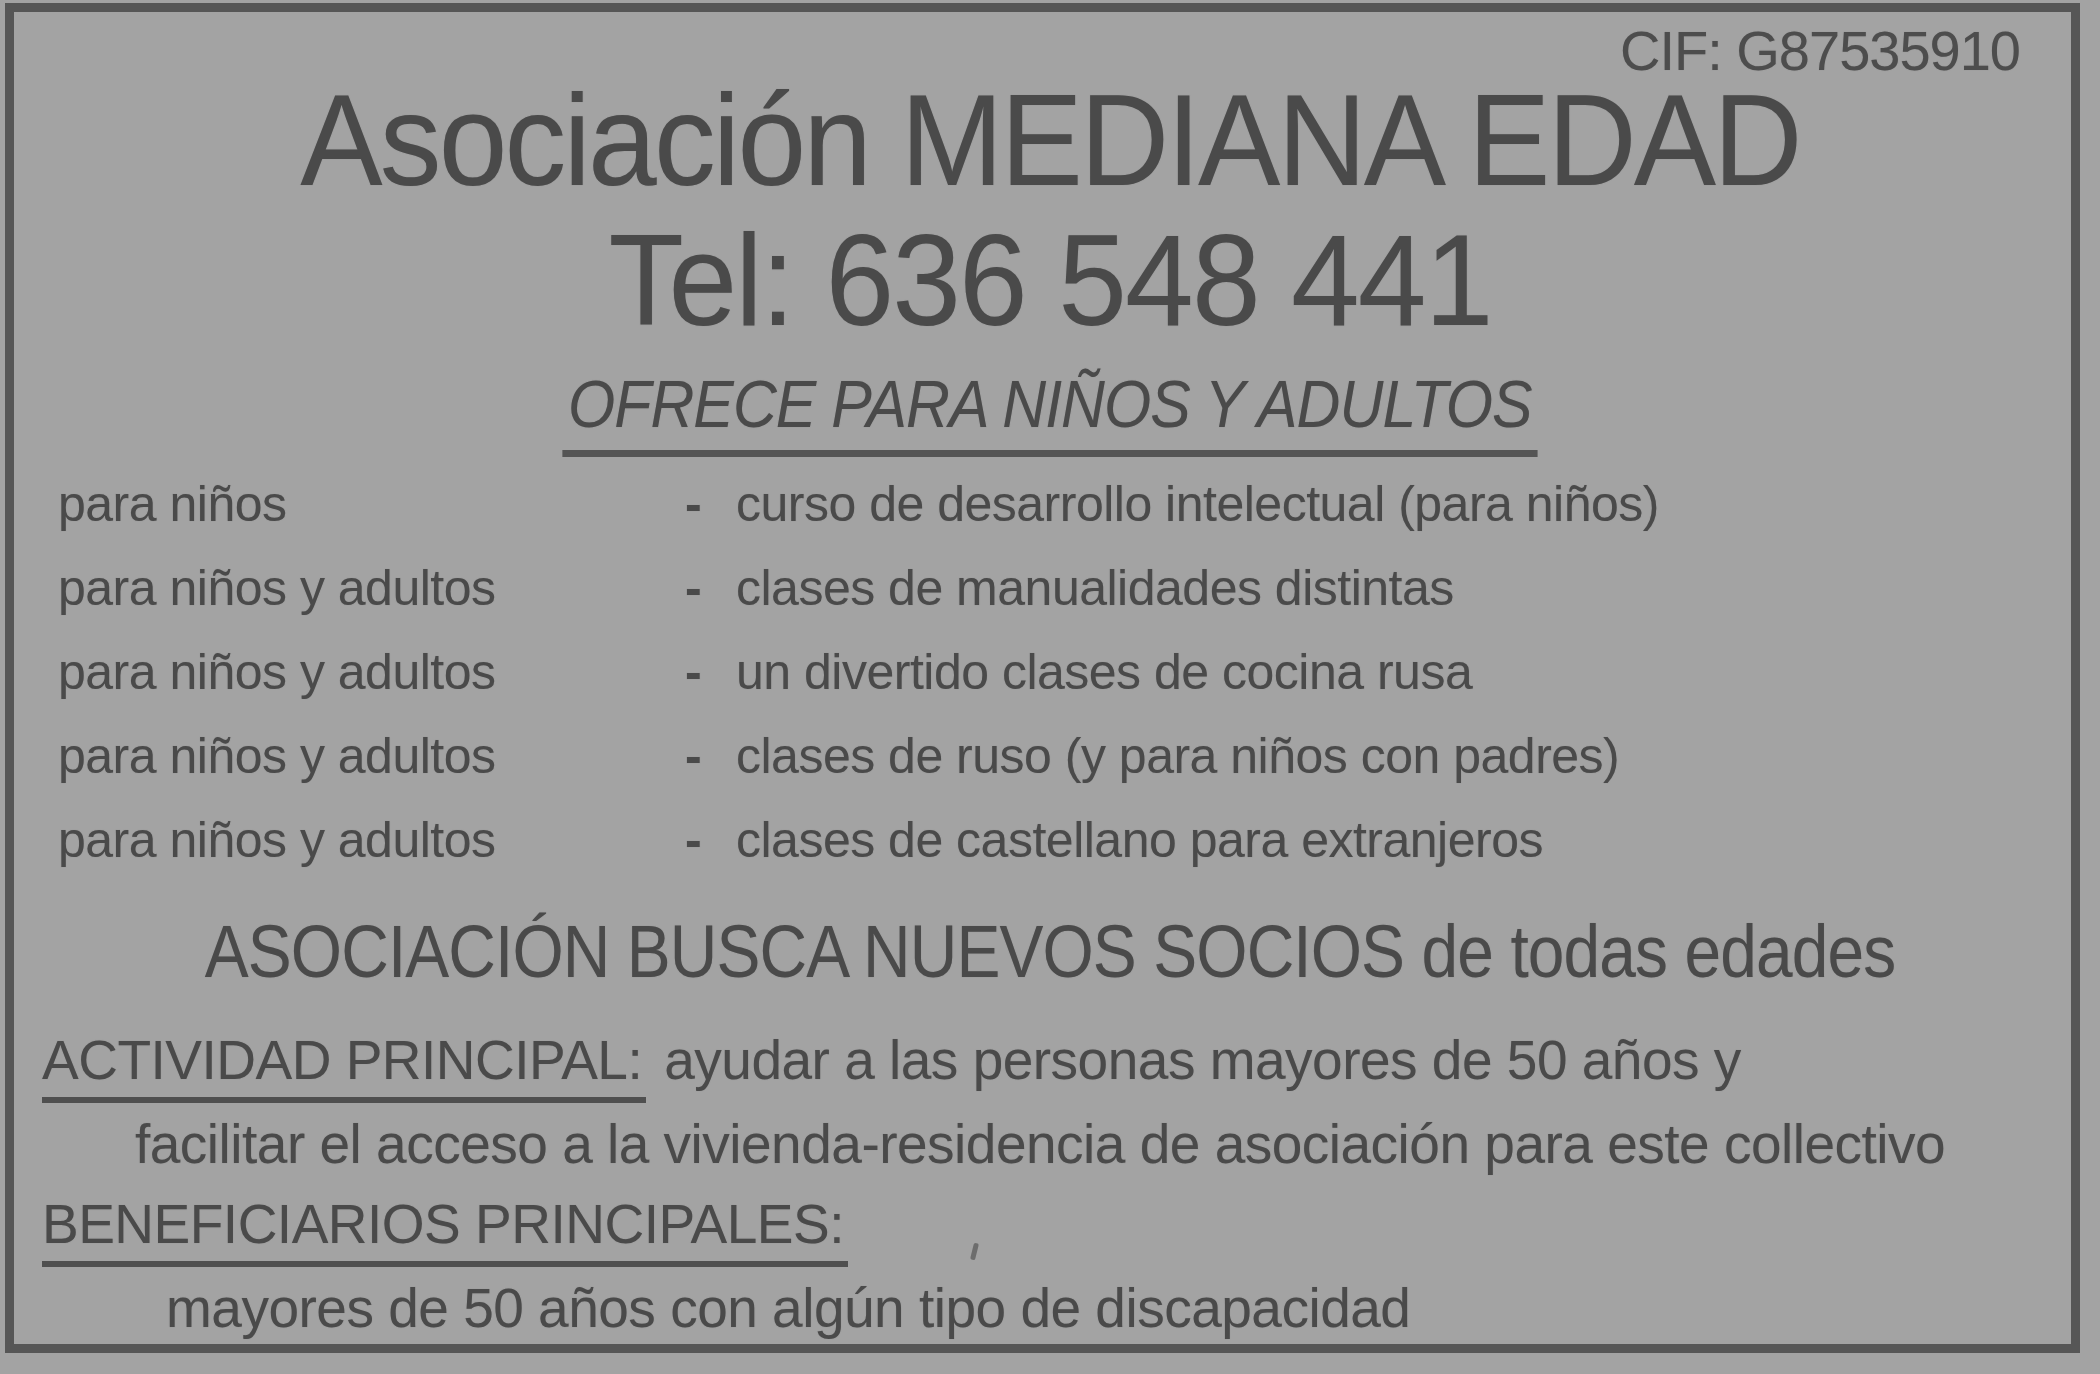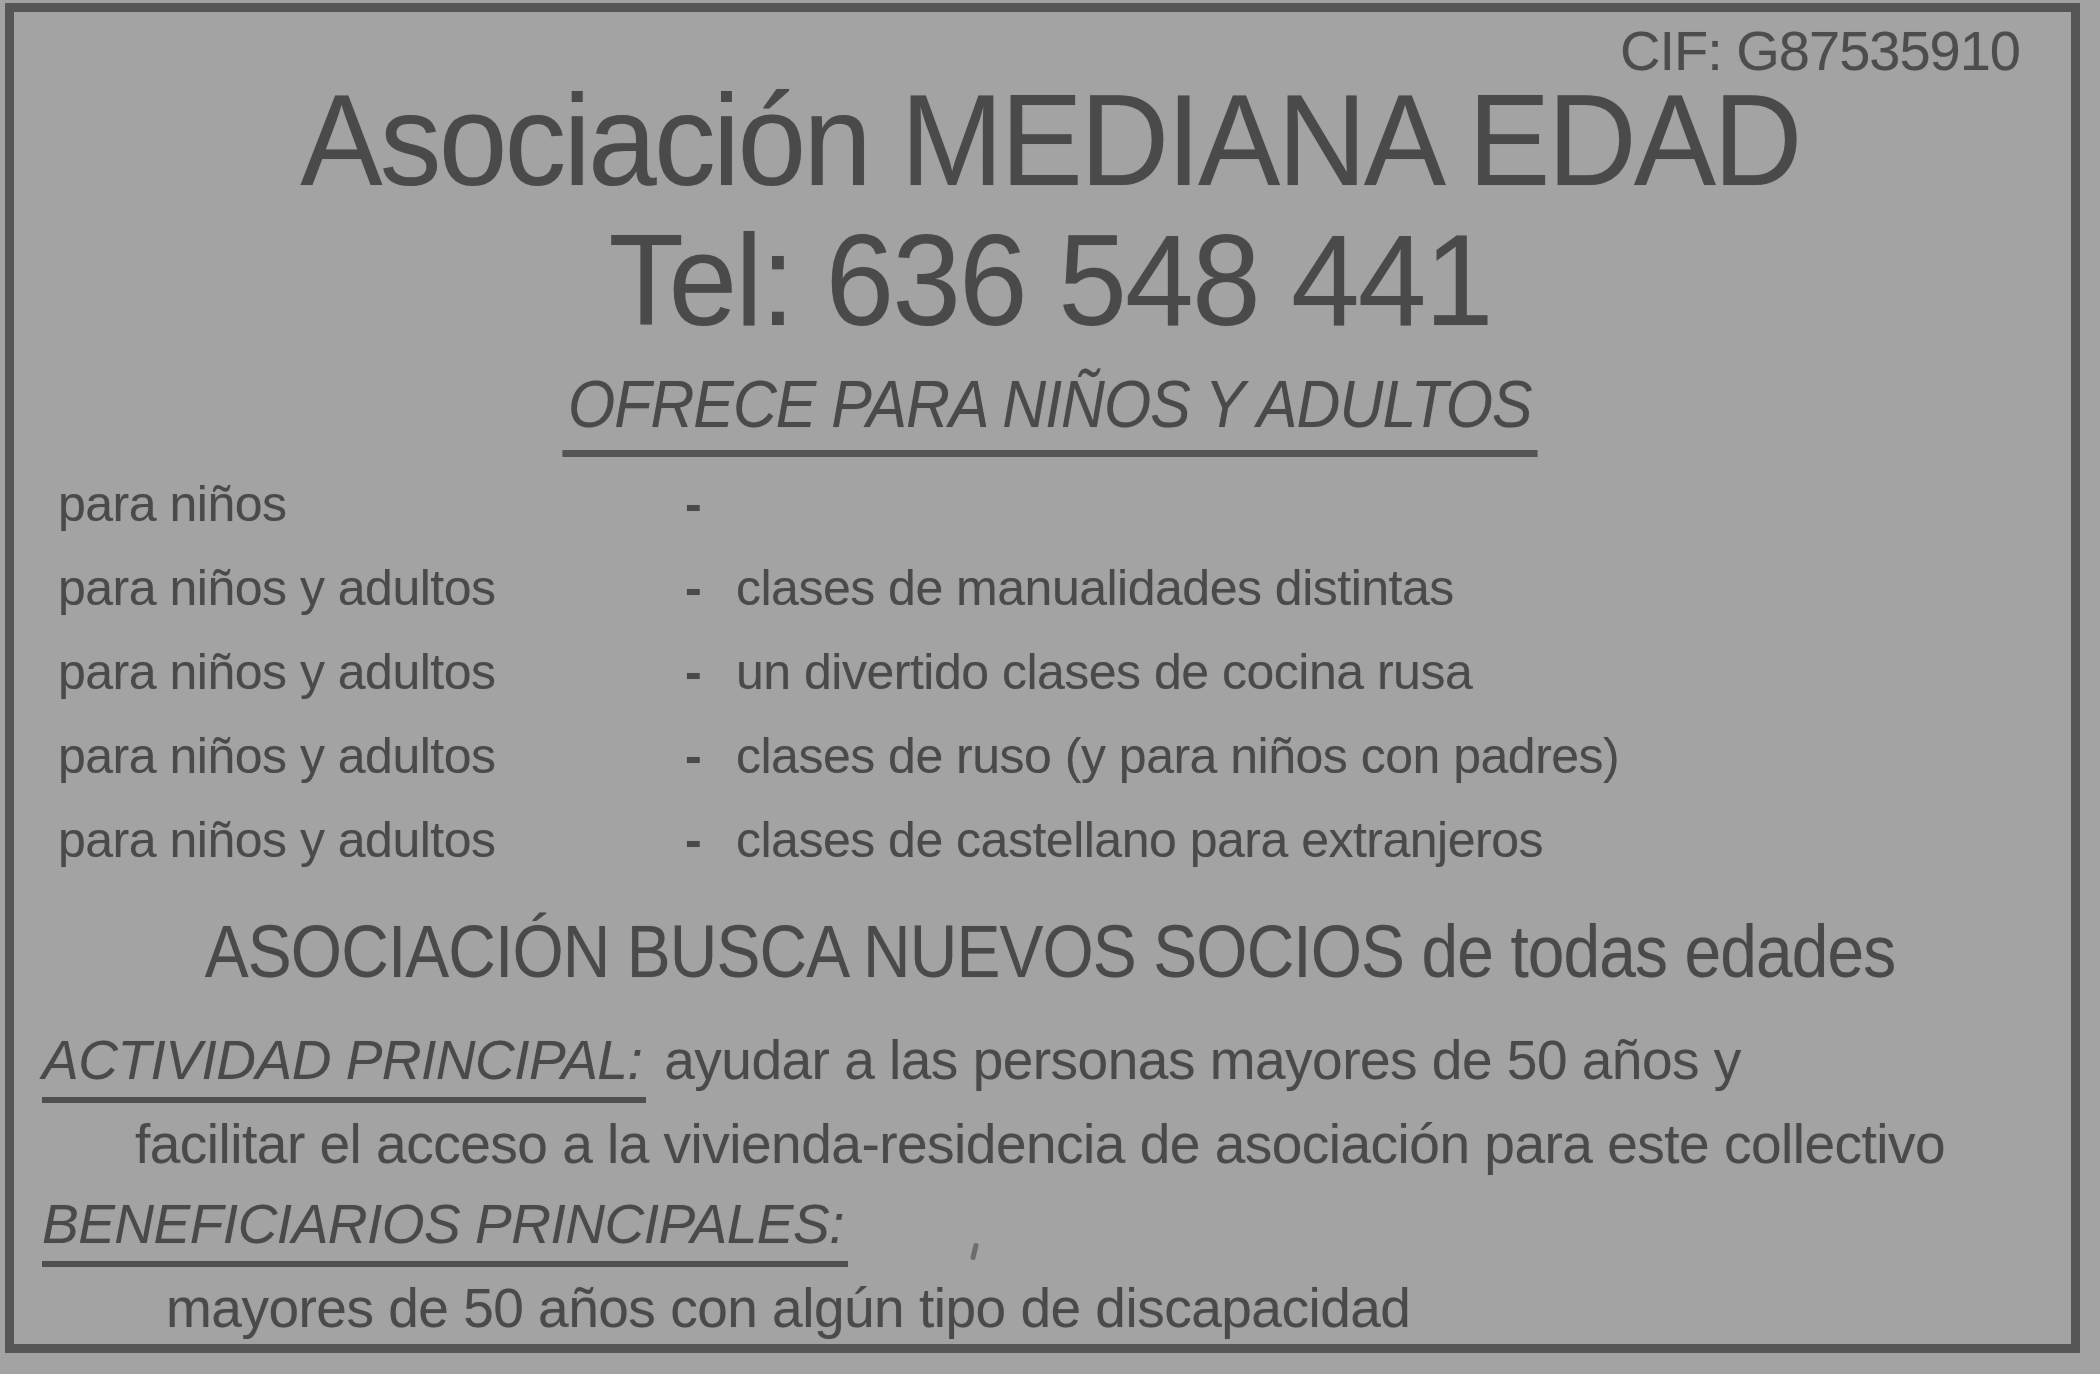--- a/index.html
+++ b/index.html
@@ -126,21 +126,20 @@
     font-size: 55px;
     letter-spacing: -0.5px;
     white-space: nowrap;
     color: #4a4a4a;
   }
   .act-line1 { top: 1028px; left: 42px; }
   .act-line2 { top: 1112px; left: 135px; }
   .ben-label-line { top: 1192px; left: 42px; }
   .ben-text { top: 1276px; left: 142px; margin-left: 24px; }
   .ital-underline {
-    font-style: italic;
     display: inline-block;
     border-bottom: 6px solid #4f4f4f;
     padding: 0 4px 5px 0;
     margin-right: 18px;
     text-align: right;
   }
   .scan-artifact {
     position: absolute;
     left: 972px;
     top: 1243px;
@@ -165,20 +164,21 @@
   <div class="tel">Tel: 636 548 441</div>
 
   <div class="ofrece-wrap">
     <span class="ofrece">OFRECE PARA NIÑOS Y ADULTOS</span>
   </div>
 
   <div class="offers">
     <div class="offer-row">
       <span class="offer-audience">para niños</span>
       <span class="offer-dash">-</span>
+      <span class="offer-activity">curso de desarrollo intelectual (para niños)</span>
     </div>
     <div class="offer-row">
       <span class="offer-audience">para niños y adultos</span>
       <span class="offer-dash">-</span>
       <span class="offer-activity">clases de manualidades distintas</span>
     </div>
     <div class="offer-row">
       <span class="offer-audience">para niños y adultos</span>
       <span class="offer-dash">-</span>
       <span class="offer-activity">un divertido clases de cocina rusa</span>

